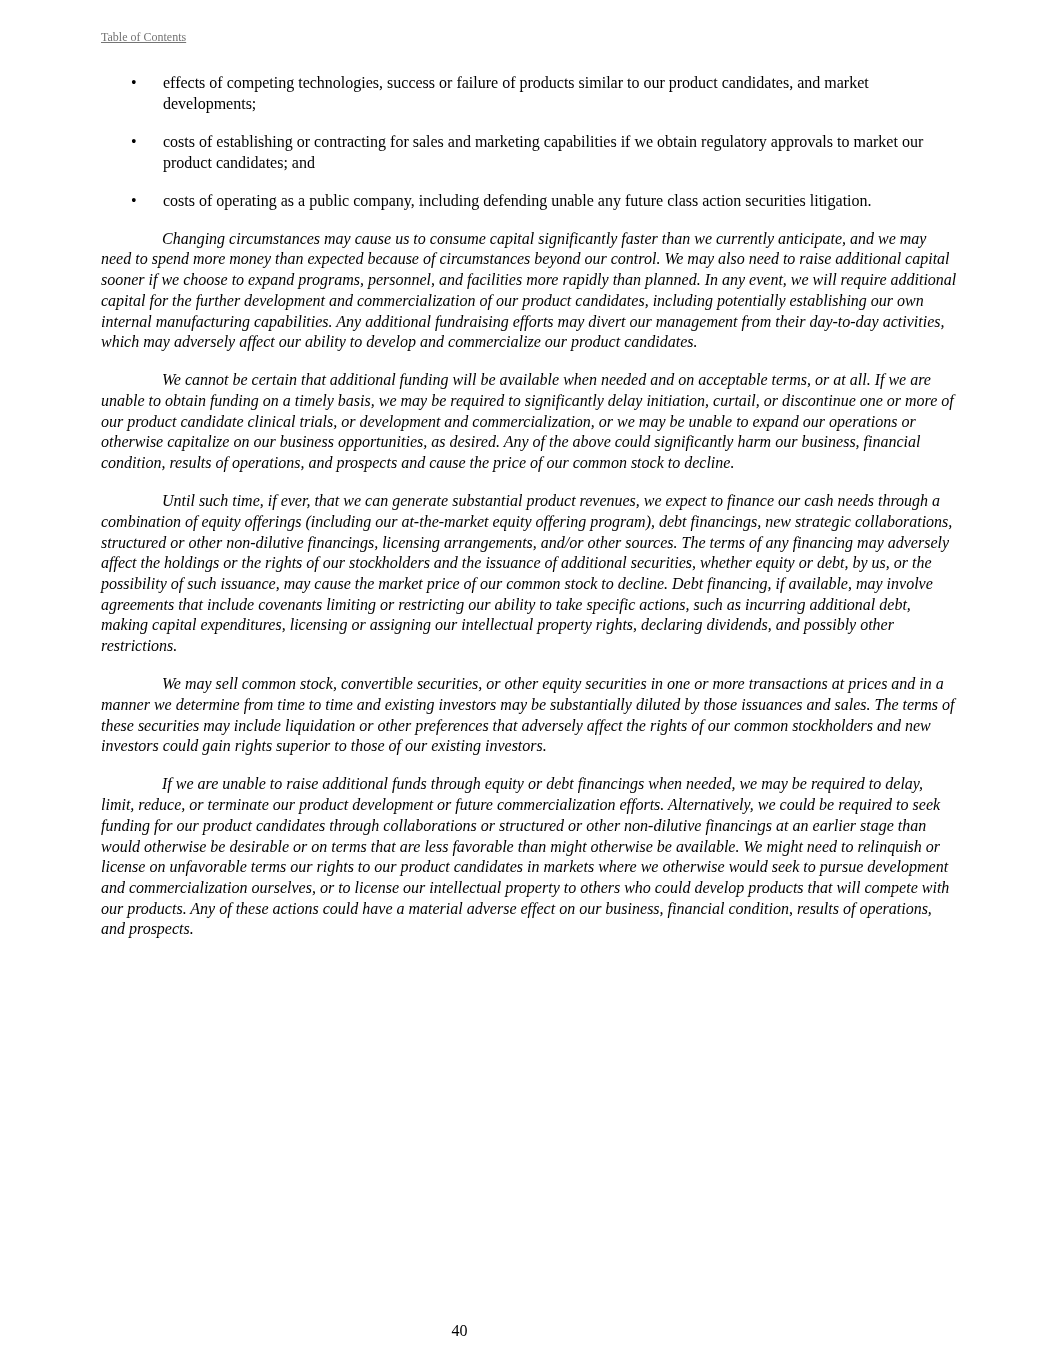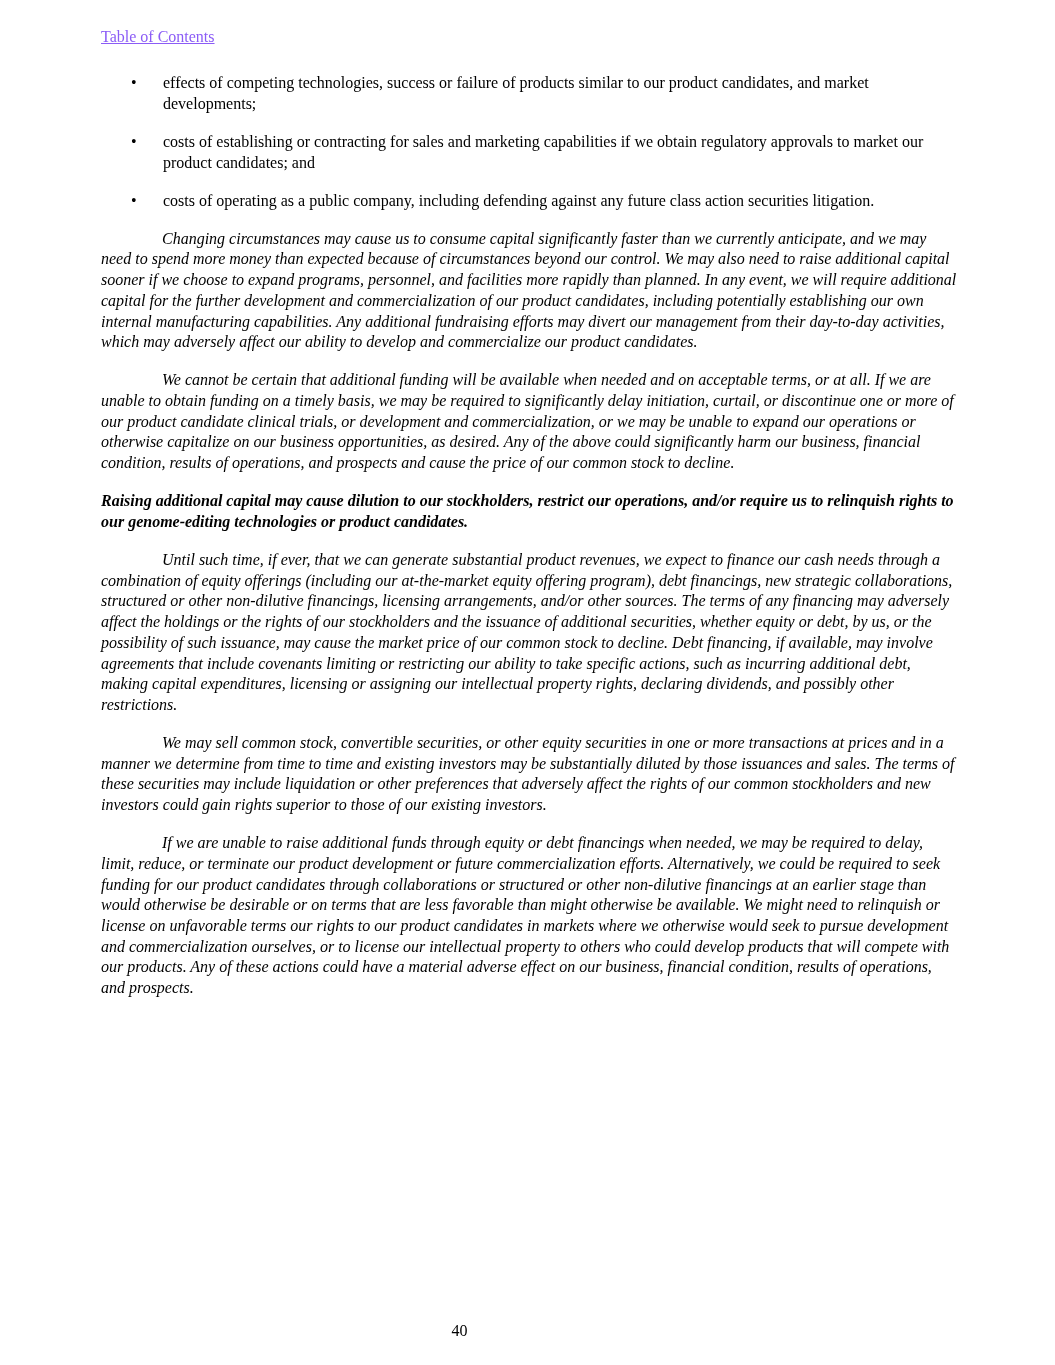--- a/index.html
+++ b/index.html
@@ -14,23 +14,23 @@
       overflow: hidden;
       font-family: "Liberation Serif", "DejaVu Serif", serif;
       color: #000000;
       font-size: 16px;
       line-height: 20.7px;
     }
     .toc-link {
       position: absolute;
       left: 101px;
       top: 27px;
-      color: #8b5cf6;
+      color: #737373;
       text-decoration: underline;
-      font-size: 16px;
+      font-size: 12px;
       cursor: pointer;
     }
     .content {
       position: absolute;
       left: 101px;
       top: 73px;
       width: 856px;
     }
     .bullet-item {
       position: relative;
@@ -70,24 +70,23 @@
   <div class="bullet-item">
     <span class="bullet">•</span>
     <span>effects of competing technologies, success or failure of products similar to our product candidates, and market developments;</span>
   </div>
   <div class="bullet-item">
     <span class="bullet">•</span>
     <span>costs of establishing or contracting for sales and marketing capabilities if we obtain regulatory approvals to market our product candidates; and</span>
   </div>
   <div class="bullet-item">
     <span class="bullet">•</span>
-    <span>costs of operating as a public company, including defending against any future class action securities litigation.</span>
+    <span>costs of operating as a public company, including defending unable any future class action securities litigation.</span>
   </div>
 
   <p class="para">Changing circumstances may cause us to consume capital significantly faster than we currently anticipate, and we may need to spend more money than expected because of circumstances beyond our control. We may also need to raise additional capital sooner if we choose to expand programs, personnel, and facilities more rapidly than planned. In any event, we will require additional capital for the further development and commercialization of our product candidates, including potentially establishing our own internal manufacturing capabilities. Any additional fundraising efforts may divert our management from their day-to-day activities, which may adversely affect our ability to develop and commercialize our product candidates.</p>
   <p class="para">We cannot be certain that additional funding will be available when needed and on acceptable terms, or at all. If we are unable to obtain funding on a timely basis, we may be required to significantly delay initiation, curtail, or discontinue one or more of our product candidate clinical trials, or development and commercialization, or we may be unable to expand our operations or otherwise capitalize on our business opportunities, as desired. Any of the above could significantly harm our business, financial condition, results of operations, and prospects and cause the price of our common stock to decline.</p>
-  <p class="heading">Raising additional capital may cause dilution to our stockholders, restrict our operations, and/or require us to relinquish rights to our genome-editing technologies or product candidates.</p>
   <p class="para">Until such time, if ever, that we can generate substantial product revenues, we expect to finance our cash needs through a combination of equity offerings (including our at-the-market equity offering program), debt financings, new strategic collaborations, structured or other non-dilutive financings, licensing arrangements, and/or other sources. The terms of any financing may adversely affect the holdings or the rights of our stockholders and the issuance of additional securities, whether equity or debt, by us, or the possibility of such issuance, may cause the market price of our common stock to decline. Debt financing, if available, may involve agreements that include covenants limiting or restricting our ability to take specific actions, such as incurring additional debt, making capital expenditures, licensing or assigning our intellectual property rights, declaring dividends, and possibly other restrictions.</p>
   <p class="para">We may sell common stock, convertible securities, or other equity securities in one or more transactions at prices and in a manner we determine from time to time and existing investors may be substantially diluted by those issuances and sales. The terms of these securities may include liquidation or other preferences that adversely affect the rights of our common stockholders and new investors could gain rights superior to those of our existing investors.</p>
   <p class="para">If we are unable to raise additional funds through equity or debt financings when needed, we may be required to delay, limit, reduce, or terminate our product development or future commercialization efforts. Alternatively, we could be required to seek funding for our product candidates through collaborations or structured or other non-dilutive financings at an earlier stage than would otherwise be desirable or on terms that are less favorable than might otherwise be available. We might need to relinquish or license on unfavorable terms our rights to our product candidates in markets where we otherwise would seek to pursue development and commercialization ourselves, or to license our intellectual property to others who could develop products that will compete with our products. Any of these actions could have a material adverse effect on our business, financial condition, results of operations, and prospects.</p>
 </div>
 
 <div class="page-number">40</div>
 
 </body></html>

